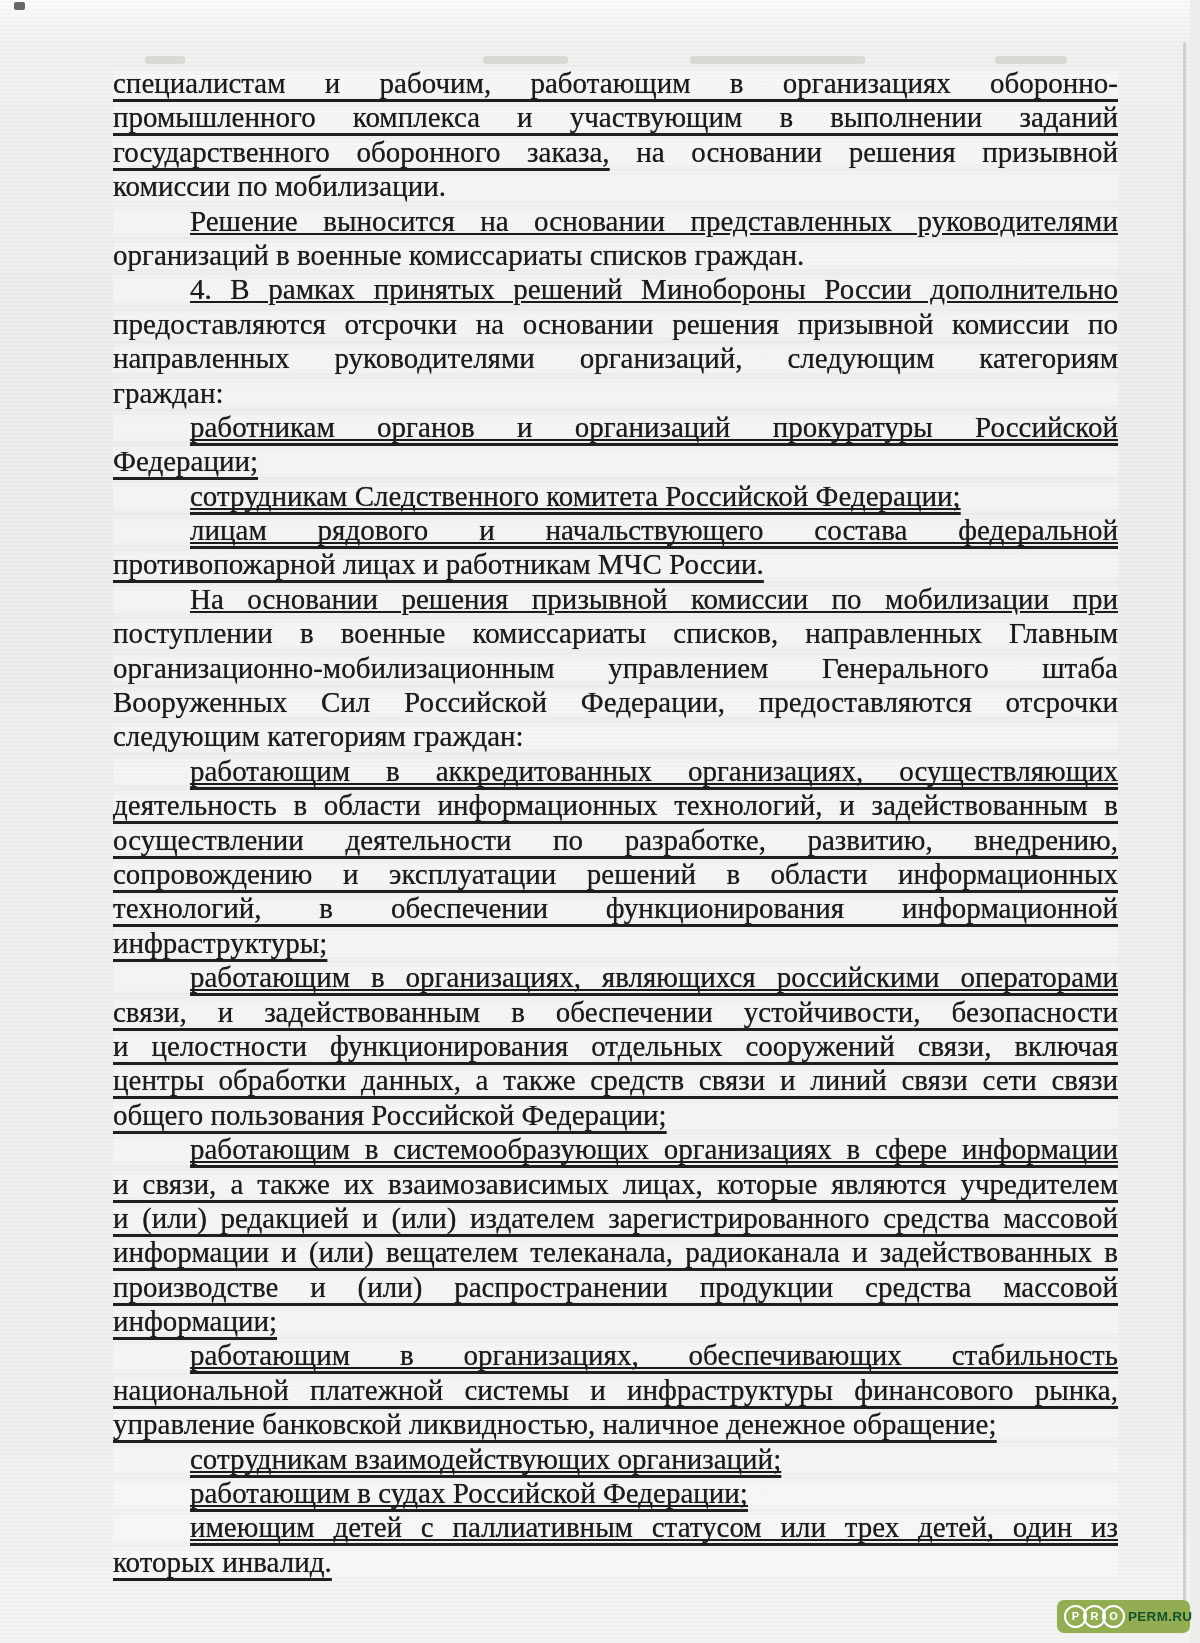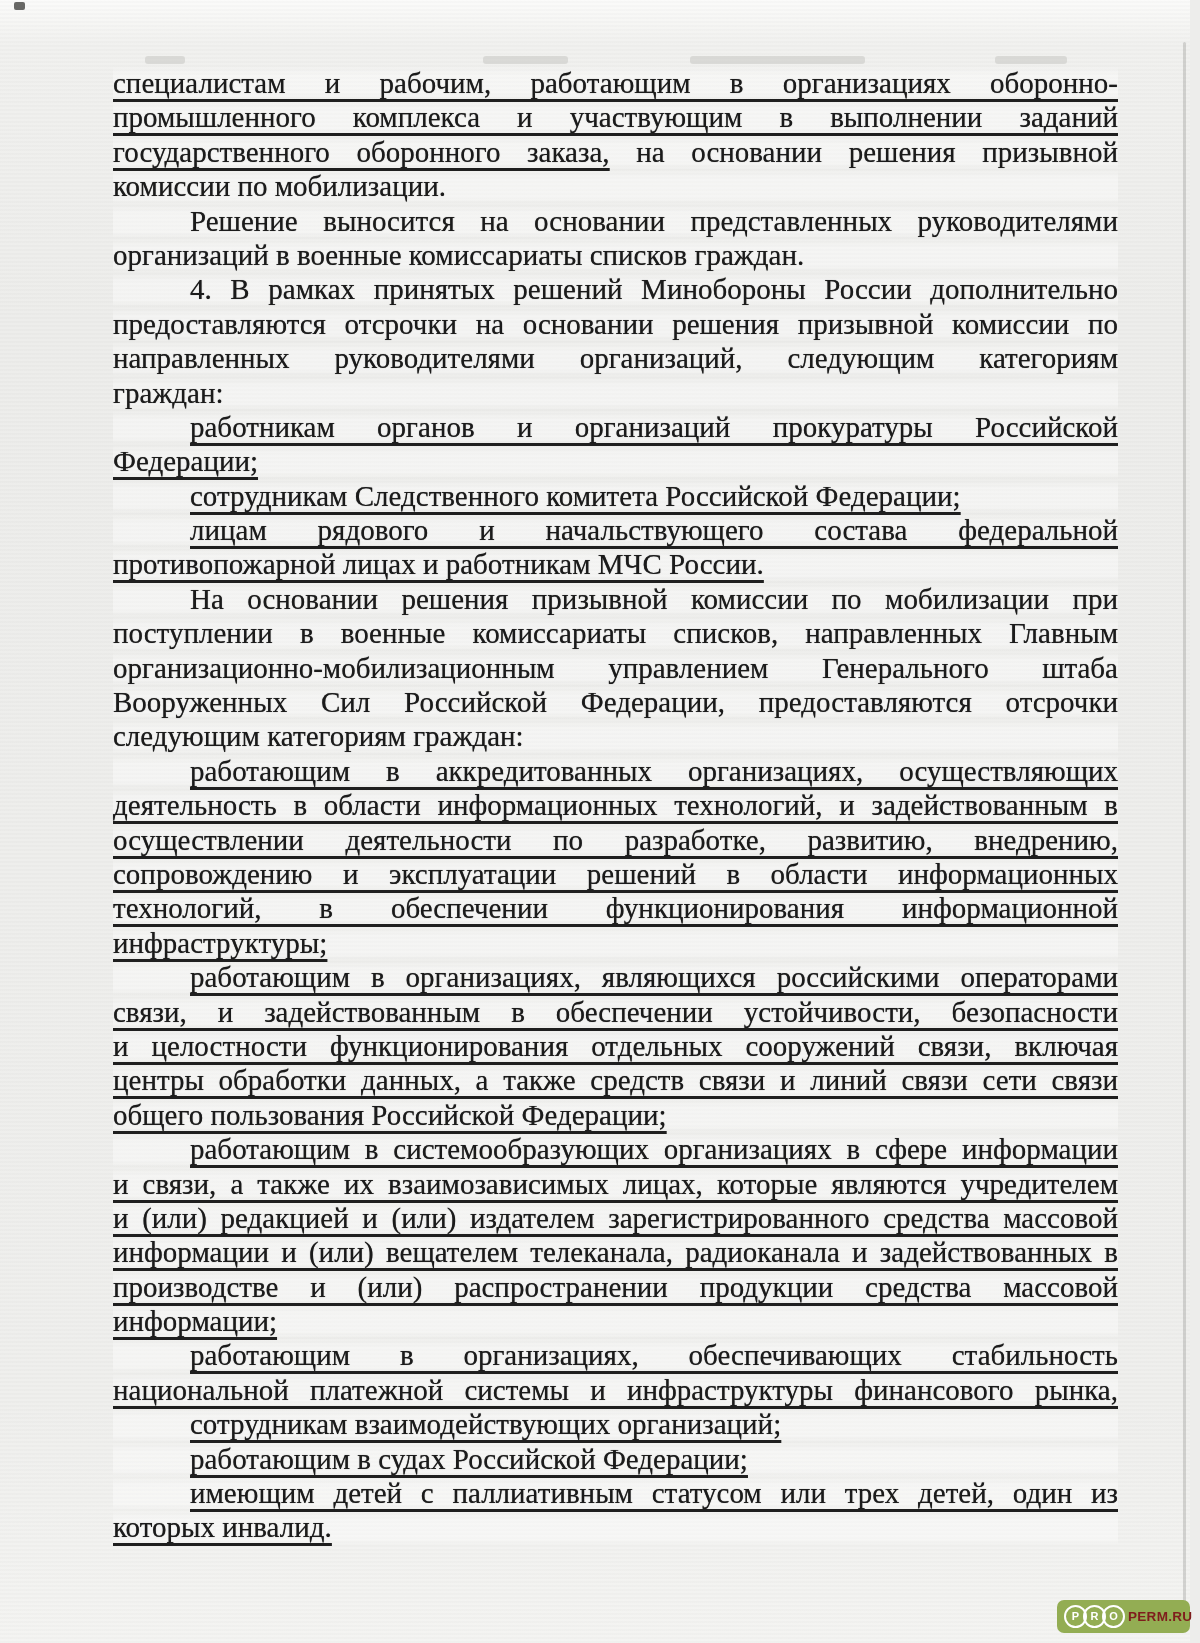--- a/index.html
+++ b/index.html
@@ -22,21 +22,21 @@
   .content {
     position: absolute; left: 113px; width: 1005px; top: 66px;
     font-size: 29px; line-height: 34.4px;
   }
   .line {
     height: 34.4px; overflow: visible;
     background: linear-gradient(180deg, rgba(255,255,255,0) 0%,
       rgba(255,255,255,0.40) 28%, rgba(255,255,255,0.40) 82%, rgba(255,255,255,0) 100%);
   }
   .line.fill { text-align: justify; text-align-last: justify; }
-  .line.indent { text-indent: 77px; }
+  .line.indent { text-indent: 77px; text-decoration: underline; }
   .line span { text-shadow: 0 0 0.7px rgba(27,27,27,0.78); }
   .line .u {
     text-decoration-line: underline;
     text-decoration-thickness: 2.6px;
     text-underline-offset: 6px;
     text-decoration-skip-ink: none;
     text-decoration-color: #1f1f1f;
     text-align: center;
   }
   
@@ -54,21 +54,21 @@
     display: flex; align-items: center; padding-left: 7px; box-sizing: border-box;
     font-family: "Liberation Sans", "DejaVu Sans", sans-serif;
   }
   .wm-circ {
     width: 23px; height: 23px; box-sizing: border-box; flex: 0 0 auto;
     border: 2.5px solid #ffffff; border-radius: 50%;
     display: flex; align-items: center; justify-content: center;
     color: #ffffff; font-weight: bold; font-size: 11px; line-height: 1;
   }
   .wm-circ + .wm-circ { margin-left: -4px; }
-  .wm-label { color: #7f1d1d; font-weight: bold; font-size: 13.5px; letter-spacing: 0.3px; margin-left: 3px; }
+  .wm-label { color: #14532d; font-weight: bold; font-size: 13.5px; letter-spacing: 0.3px; margin-left: 3px; }
 </style>
 </head>
 <body>
 
 <div class="page">
 
   <span class="corner-dot"></span>
   <span class="smudge s1"></span>
   <span class="smudge s2"></span>
   <span class="smudge s3"></span>
@@ -108,20 +108,21 @@
       <div class="line fill"><span class="u">центры обработки данных, а также средств связи и линий связи сети связи</span></div>
       <div class="line"><span class="u">общего пользования Российской Федерации;</span></div>
       <div class="line fill indent"><span class="u">работающим в системообразующих организациях в сфере информации</span></div>
       <div class="line fill"><span class="u">и связи, а также их взаимозависимых лицах, которые являются учредителем</span></div>
       <div class="line fill"><span class="u">и (или) редакцией и (или) издателем зарегистрированного средства массовой</span></div>
       <div class="line fill"><span class="u">информации и (или) вещателем телеканала, радиоканала и задействованных в</span></div>
       <div class="line fill"><span class="u">производстве и (или) распространении продукции средства массовой</span></div>
       <div class="line"><span class="u">информации;</span></div>
       <div class="line fill indent"><span class="u">работающим в организациях, обеспечивающих стабильность</span></div>
       <div class="line fill"><span class="u">национальной платежной системы и инфраструктуры финансового рынка,</span></div>
+      <div class="line"><span class="u">управление банковской ликвидностью, наличное денежное обращение;</span></div>
       <div class="line indent"><span class="u">сотрудникам взаимодействующих организаций;</span></div>
       <div class="line indent"><span class="u">работающим в судах Российской Федерации;</span></div>
       <div class="line fill indent"><span class="u">имеющим детей с паллиативным статусом или трех детей, один из</span></div>
       <div class="line"><span class="u">которых инвалид.</span></div>
     </div>
 
   <div class="watermark" style="background: rgb(147, 173, 83);">
     <span class="wm-circ">P</span>
     <span class="wm-circ">R</span>
     <span class="wm-circ">O</span>

